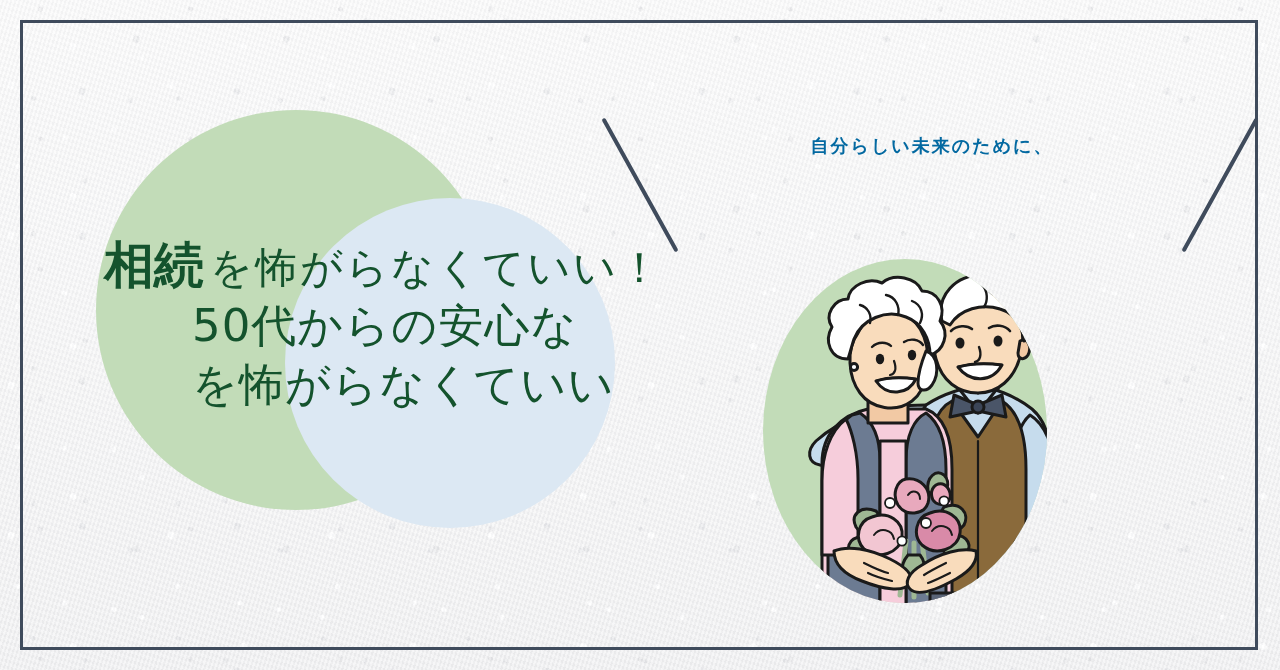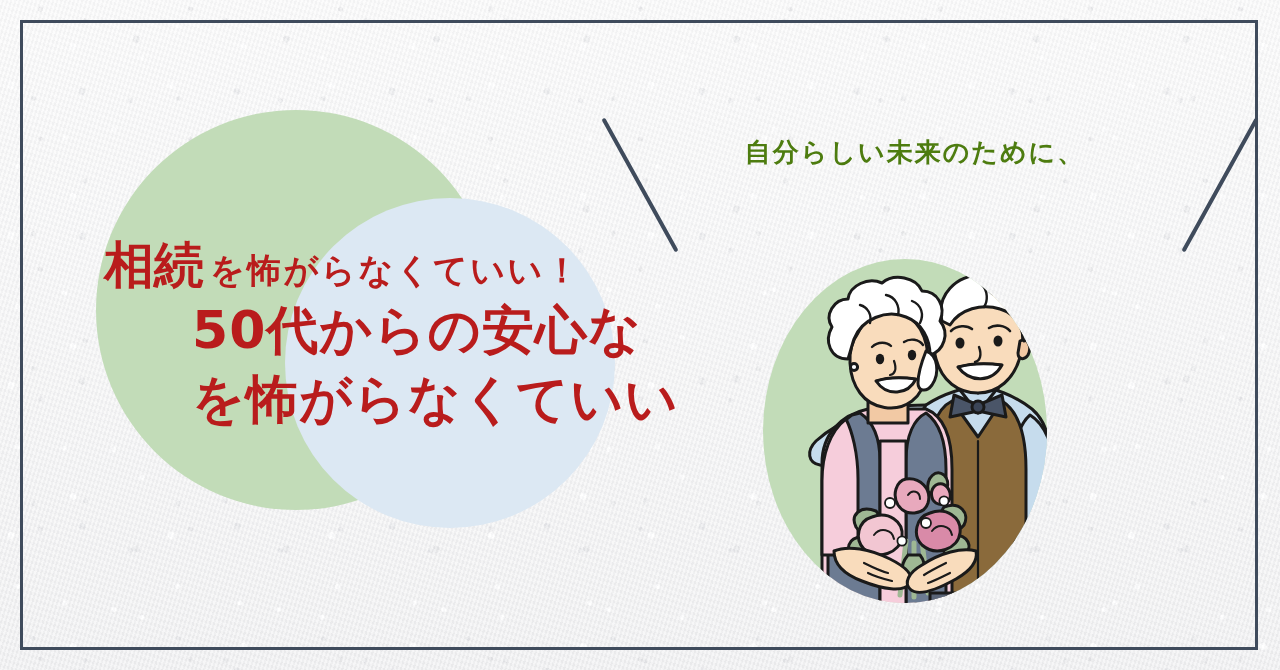--- a/index.html
+++ b/index.html
@@ -71,41 +71,41 @@
     left:285px; top:198px;
     width:330px; height:330px;
     background:#dce8f3;
   }
 
   
   .headline{
     position:absolute;
     left:104px; top:240px;
     width:600px;
-    color:#b91c1c;
+    color:#14532d;
     z-index:5;
   }
   .hl-line1{
     display:flex; align-items:baseline;
     white-space:nowrap;
     margin-bottom:6px;
   }
   .hl-kanji{
     font-size:50px; font-weight:900;
     letter-spacing:0px;
     line-height:1;
   }
   .hl-rest{
-    font-size:34px; font-weight:700;
+    font-size:42px; font-weight:400;
     letter-spacing:2.5px;
     line-height:1;
     padding-left:6px;
   }
   .hl-line2, .hl-line3{
-    font-size:52px; font-weight:700;
+    font-size:45px; font-weight:400;
     letter-spacing:1px;
     line-height:1.32;
     padding-left:88px;
     white-space:nowrap;
   }
 
   
   .subtitle-wrap{
     position:absolute;
     left:610px; top:105px;
@@ -116,25 +116,25 @@
     position:absolute;
     width:4px; height:152px;
     background:#3f4b5c;
     border-radius:2px;
   }
   .slash-left{ left:28px; top:4px; transform:rotate(-29deg); }
   .slash-right{ right:28px; top:4px; transform:rotate(29deg); }
 
   .subtitle{
     position:absolute;
-    left:95px; top:26px;
+    left:112px; top:26px;
     width:420px;
     text-align:center;
-    color:#4d7c0f;
-    font-size:26px; font-weight:800;
+    color:#0369a1;
+    font-size:18px; font-weight:800;
     letter-spacing:2px;
     line-height:1.65;
     white-space:nowrap;
   }
 
   
   .illus{
     position:absolute;
     left:730px; top:255px;
     width:350px; height:350px;

